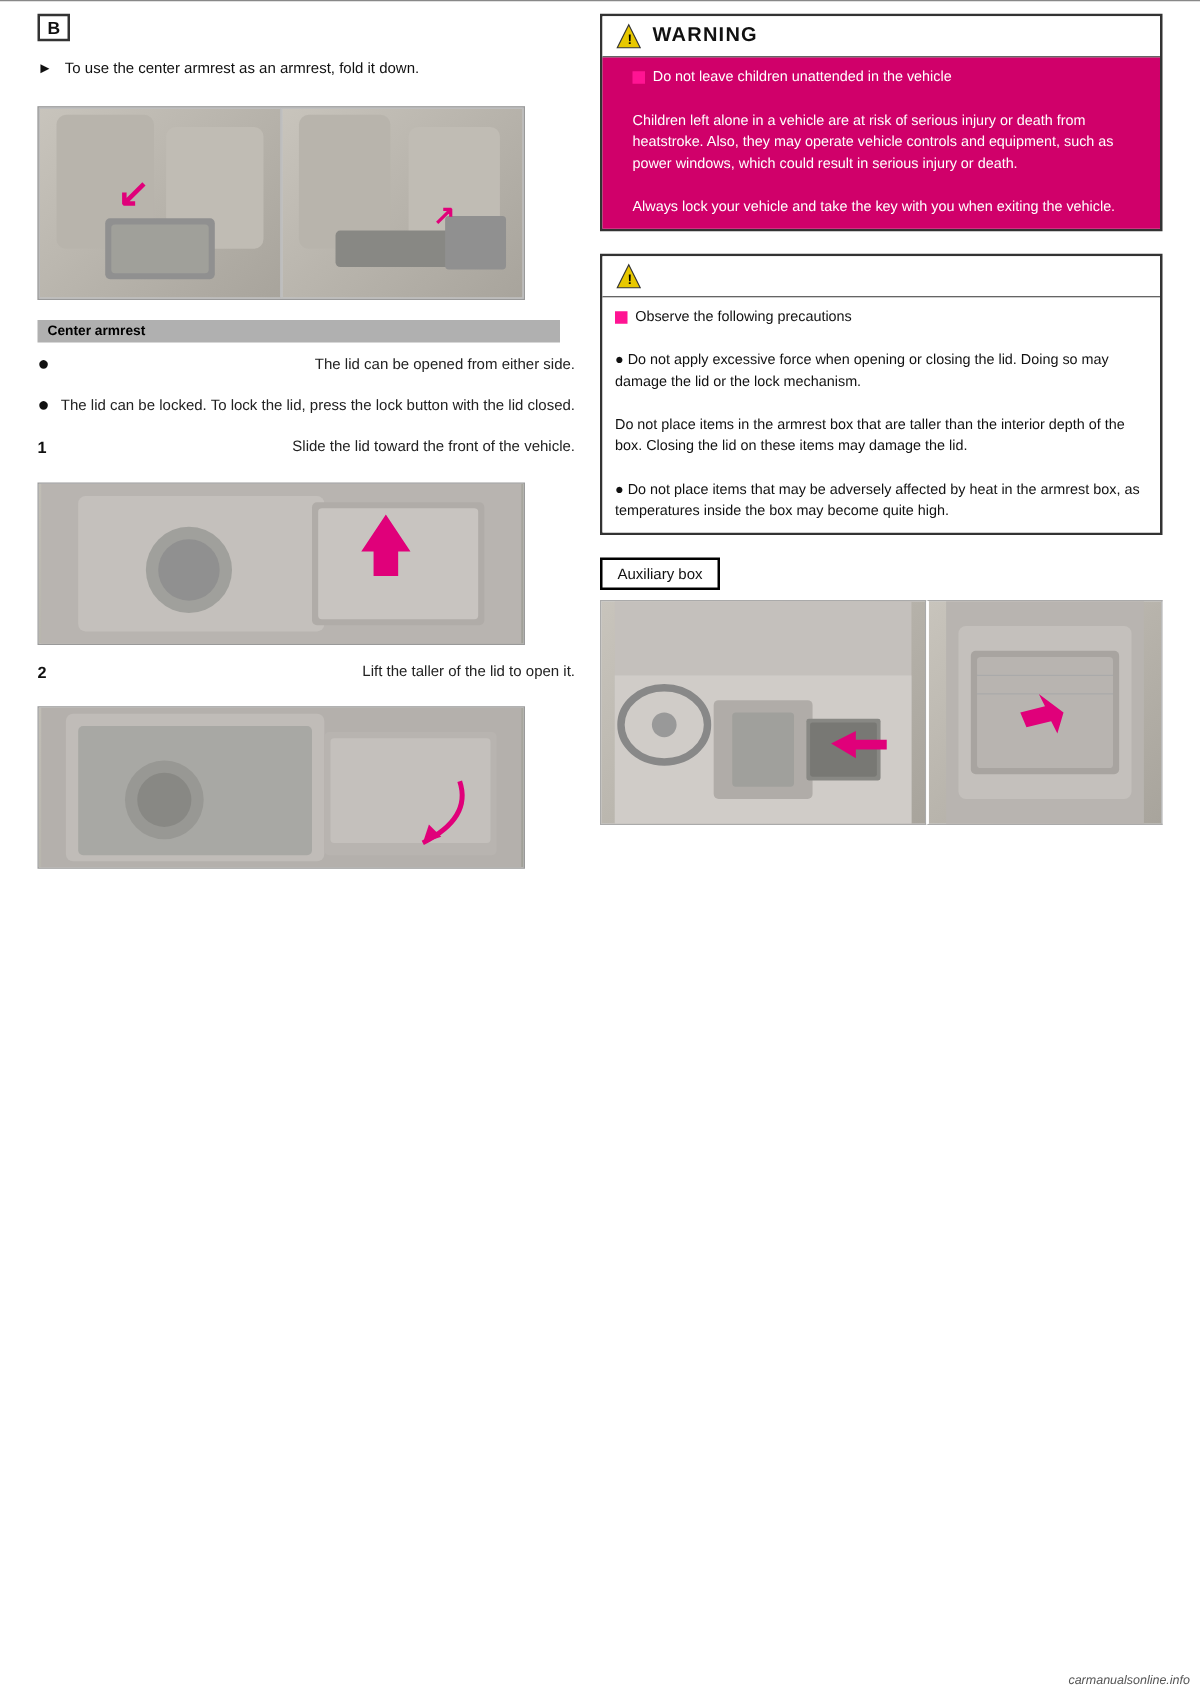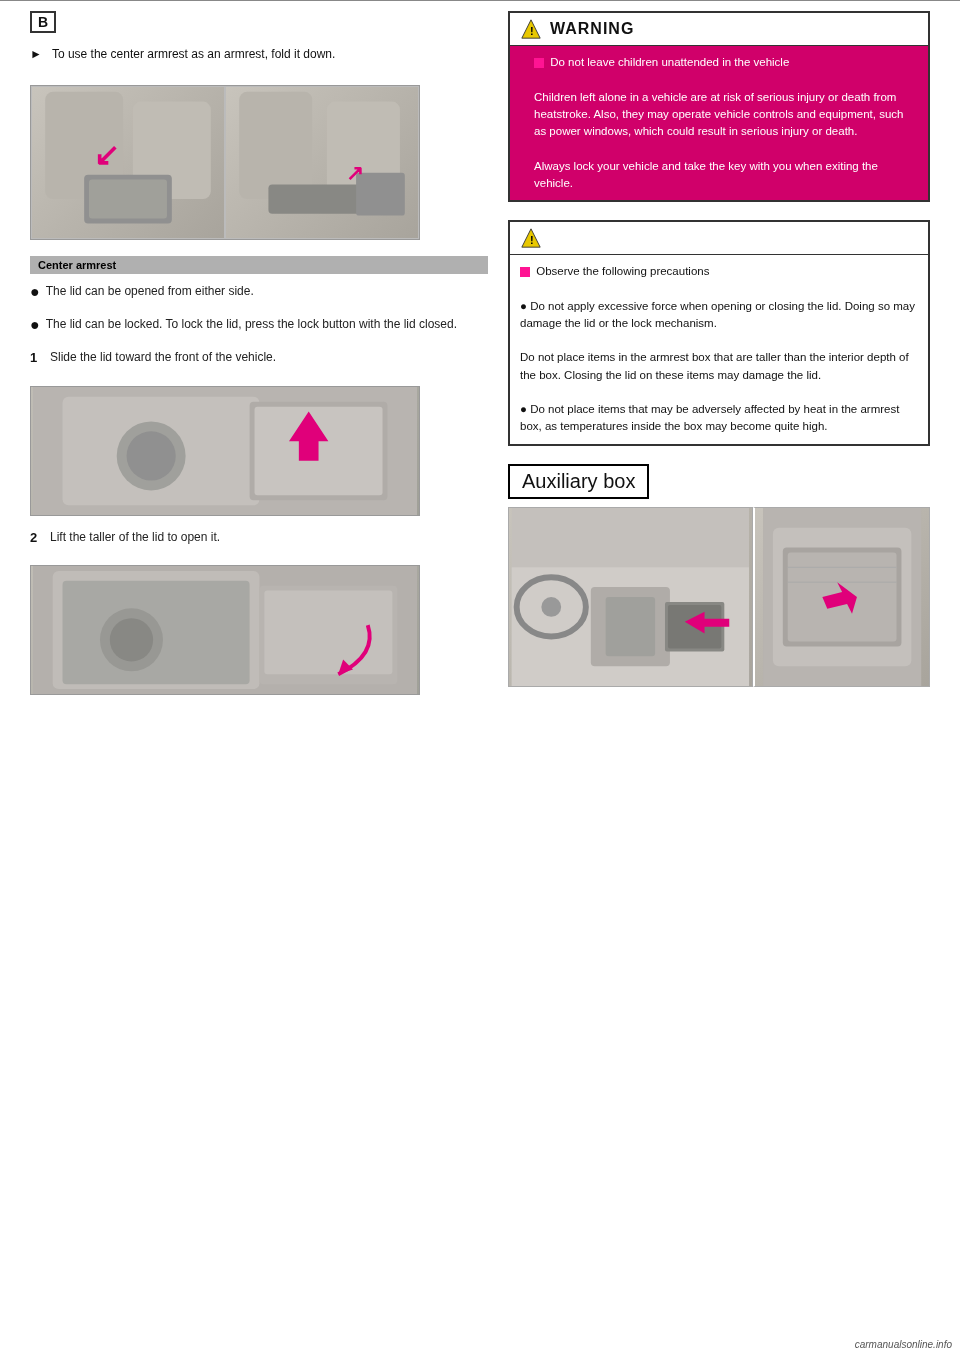--- a/index.html
+++ b/index.html
@@ -75,21 +75,21 @@
       margin-right: 4px;
     }
 
     
     .caption-bar {
       background: #b0b0b0;
       padding: 3px 8px;
       font-size: 11px;
       font-weight: bold;
       color: #000;
-      width: 458px;
+      width: 418px;
     }
 
     .bullet-item {
       display: flex;
       align-items: flex-start;
       gap: 6px;
       margin-bottom: 6px;
       font-size: 12px;
       line-height: 1.5;
     }
@@ -188,21 +188,21 @@
       color: #111;
       font-size: 11.5px;
       line-height: 1.5;
     }
 
     
     .auxiliary-box-label {
       border: 2px solid #000;
       padding: 4px 12px;
       display: inline-block;
-      font-size: 20px;
+      font-size: 12px;
       font-weight: normal;
       margin-bottom: 8px;
     }
 
     
     .aux-image-container {
       display: flex;
       width: 100%;
       gap: 0;
     }
@@ -231,20 +231,21 @@
       right: 8px;
       font-size: 10px;
       color: #555;
       font-style: italic;
     }
 
     .small-text {
       font-size: 11px;
       line-height: 1.5;
       color: #222;
+      text-align: right;
     }
 
     .image-grid-armrest {
       display: grid;
       grid-template-columns: 1fr 1fr;
       width: 390px;
       height: 155px;
       background: #ccc;
       border: 1px solid #999;
       margin: 8px 0;

